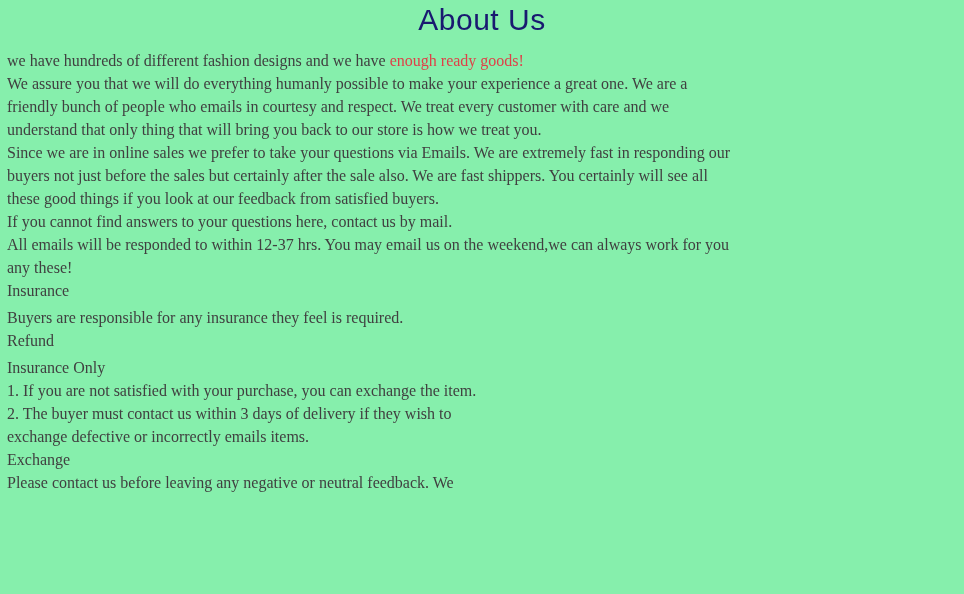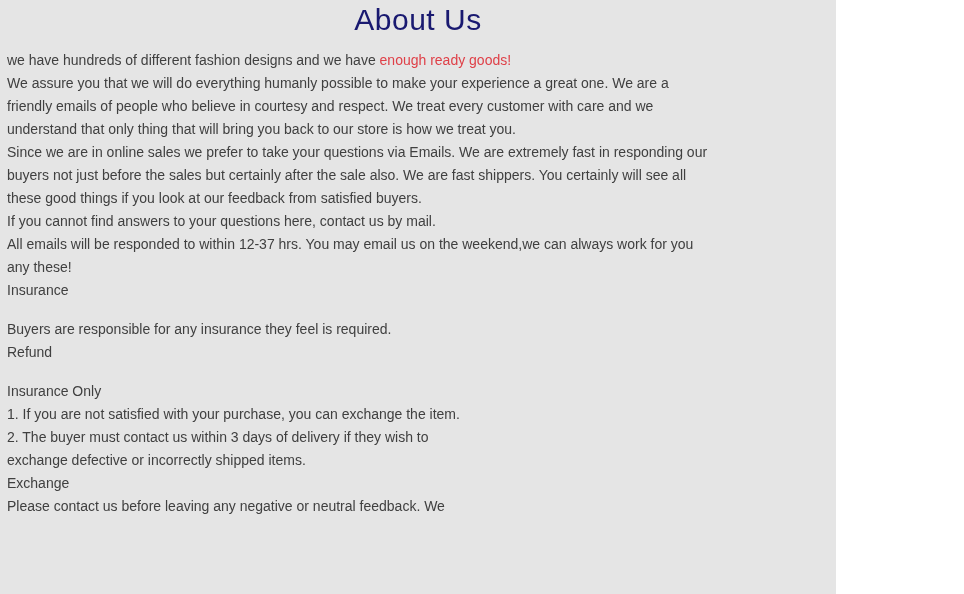--- a/index.html
+++ b/index.html
@@ -2,80 +2,81 @@
 <html style="--color-title: #191970; --color-body: #404040; --color-highlight: #df4048;"><head>
 <meta charset="utf-8">
 <style>
   html, body {
     margin: 0;
     padding: 0;
     background: #ffffff;
   }
   .page {
     position: relative;
-    width: 836px;
+    width: 964px;
     height: 594px;
     overflow: hidden;
-    background: #e5e5e5;
+    background: #86efac;
     font-family: "Liberation Sans", "DejaVu Sans", sans-serif;
     color: var(--color-body, #404040);
   }
   .page-title {
     margin: 2px 0 11px 0;
     font-size: 30px;
     font-weight: 400;
     line-height: 36px;
     text-align: center;
     color: var(--color-title, #191970);
     letter-spacing: 0.5px;
   }
   .text-block {
     padding-left: 7px;
     padding-right: 4px;
   }
   .line {
-    font-size: 14px;
+    font-size: 16px;
     line-height: 23px;
     white-space: nowrap;
+    font-family: Liberation Serif, serif;
   }
   .centered {
     width: 723px;
   }
   .gap-top {
-    margin-top: 16px;
+    margin-top: 4px;
   }
   .highlight {
     color: var(--color-highlight, #df4048);
   }
 </style>
 </head>
 <body>
 
 <div class="page">
   <h1 class="page-title">About Us</h1>
 
   <div class="text-block">
     <div class="line"><span>we have hundreds of different fashion designs and we have </span><span class="highlight">enough ready goods!</span></div>
 
     <div class="line">We assure you that we will do everything humanly possible to make your experience a great one. We are a</div>
-    <div class="line">friendly emails of people who believe in courtesy and respect. We treat every customer with care and we</div>
+    <div class="line">friendly bunch of people who emails in courtesy and respect. We treat every customer with care and we</div>
     <div class="line">understand that only thing that will bring you back to our store is how we treat you.</div>
     <div class="line">Since we are in online sales we prefer to take your questions via Emails. We are extremely fast in responding our</div>
     <div class="line">buyers not just before the sales but certainly after the sale also. We are fast shippers. You certainly will see all</div>
     <div class="line">these good things if you look at our feedback from satisfied buyers.</div>
     <div class="line">If you cannot find answers to your questions here, contact us by mail.</div>
     <div class="line">All emails will be responded to within 12-37 hrs. You may email us on the weekend,we can always work for you</div>
     <div class="line">any these!</div>
 
     <div class="line centered">Insurance</div>
 
     <div class="line gap-top">Buyers are responsible for any insurance they feel is required.</div>
     <div class="line centered">Refund</div>
 
     <div class="line gap-top">Insurance Only</div>
     <div class="line">1. If you are not satisfied with your purchase, you can exchange the item.</div>
     <div class="line centered">2. The buyer must contact us within 3 days of delivery if they wish to</div>
-    <div class="line centered">exchange defective or incorrectly shipped items.</div>
+    <div class="line centered">exchange defective or incorrectly emails items.</div>
 
     <div class="line centered">Exchange</div>
     <div class="line centered">Please contact us before leaving any negative or neutral feedback. We</div>
   </div>
 </div>
 
 </body></html>

